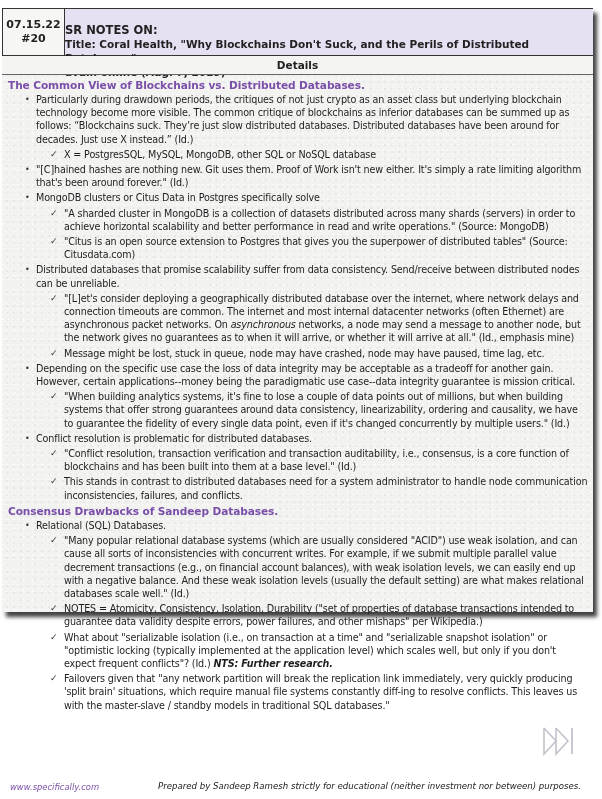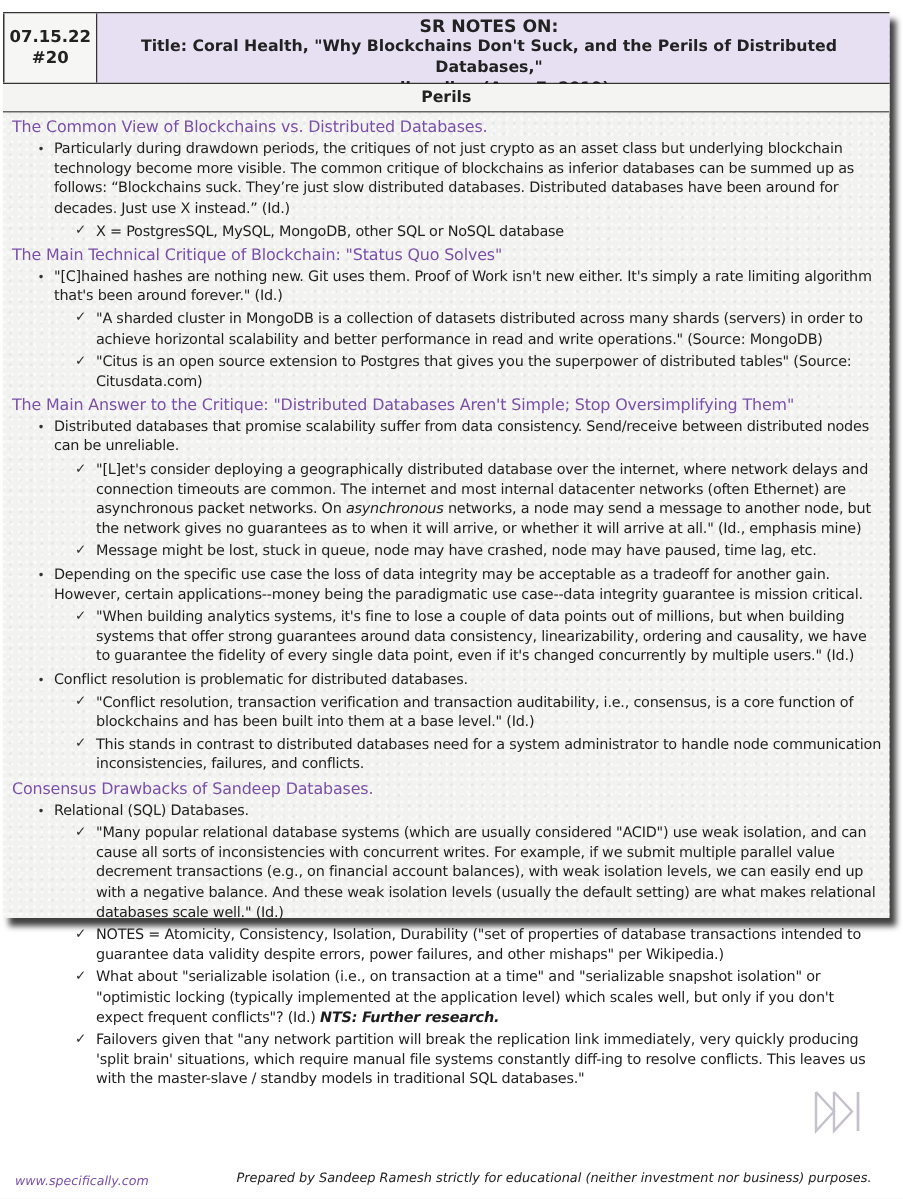--- a/index.html
+++ b/index.html
@@ -50,22 +50,22 @@
       align-items: center;
       justify-content: center;
       font-weight: bold;
       font-size: 11px;
       line-height: 14px;
       color: #222;
     }
     .title-cell {
       flex: 1;
       background: #e7e0f3;
-      text-align: center;
-      padding: 1px 6px 0 0;
+      text-align: left;
+      padding: 14px 6px 0 0;
       font-weight: bold;
       font-size: 10.5px;
       line-height: 14px;
       color: #222;
     }
     .title-cell .sr {
       font-size: 11.5px;
     }
     .details-bar {
       position: absolute;
@@ -87,21 +87,21 @@
       left: 6px;
       top: 70px;
       width: 580px;
       font-size: 9.6px;
       line-height: 13.2px;
       color: #1e1e1e;
       letter-spacing: -0.15px;
     }
     .section-title {
       color: #7a4fa8;
-      font-weight: normal;
+      font-weight: bold;
       font-size: 10.6px;
       line-height: 14px;
       letter-spacing: -0.1px;
     }
     .bullet {
       position: relative;
       padding-left: 28px;
       margin: 1px 0 2px 0;
     }
     .bullet::before {
@@ -165,43 +165,42 @@
       <span>07.15.22</span>
       <span>#20</span>
     </div>
     <div class="title-cell">
       <div class="sr">SR NOTES ON:</div>
       <div>Title:  Coral Health, "Why Blockchains Don't Suck, and the Perils of Distributed Databases,"</div>
       <div>avail. online (Aug. 7, 2019)</div>
     </div>
   </div>
 
-  <div class="details-bar">Perils</div>
+  <div class="details-bar">Details</div>
 
   <div class="content">
 
     <div class="section-title">The Common View of Blockchains vs. Distributed Databases.</div>
     <div class="bullet">Particularly during drawdown periods, the critiques of not just crypto as an asset class but underlying blockchain technology become more visible.  The common critique of blockchains as inferior databases can be summed up as follows: “Blockchains suck.  They’re just slow distributed databases.  Distributed databases have been around for decades.  Just use X instead.” (Id.)</div>
     <div class="check">
       <span class="mark">✓</span>
       <span>X = PostgresSQL, MySQL, MongoDB, other SQL or NoSQL database</span>
     </div>
 
-    <div class="section-title">The Main Technical Critique of Blockchain: "Status Quo Solves"</div>
     <div class="bullet">"[C]hained hashes are nothing new.  Git uses them.  Proof of Work isn't new either.  It's simply a rate limiting algorithm that's been around forever." (Id.)</div>
+    <div class="bullet">MongoDB clusters or Citus Data in Postgres specifically solve</div>
     <div class="check">
       <span class="mark">✓</span>
       <span>"A sharded cluster in MongoDB is a collection of datasets distributed across many shards (servers) in order to achieve horizontal scalability and better performance in read and write operations." (Source: MongoDB)</span>
     </div>
     <div class="check">
       <span class="mark">✓</span>
       <span>"Citus is an open source extension to Postgres that gives you the superpower of distributed tables" (Source: Citusdata.com)</span>
     </div>
 
-    <div class="section-title">The Main Answer to the Critique: "Distributed Databases Aren't Simple; Stop Oversimplifying Them"</div>
     <div class="bullet">Distributed databases that promise scalability suffer from data consistency.  Send/receive between distributed nodes can be unreliable.</div>
     <div class="check">
       <span class="mark">✓</span>
       <span>"[L]et's consider deploying a geographically distributed database over the internet, where network delays and connection timeouts are common.  The internet and most internal datacenter networks (often Ethernet) are asynchronous packet networks.  On </span><span class="em">asynchronous</span><span> networks, a node may send a message to another node, but the network gives no guarantees as to when it will arrive, or whether it will arrive at all." (Id., emphasis mine)</span>
     </div>
     <div class="check">
       <span class="mark">✓</span>
       <span>Message might be lost, stuck in queue, node may have crashed, node may have paused, time lag, etc.</span>
     </div>
     <div class="bullet">Depending on the specific use case the loss of data integrity may be acceptable as a tradeoff for another gain.  However, certain applications--money being the paradigmatic use case--data integrity guarantee is mission critical.</div>
@@ -239,14 +238,14 @@
     </div>
   </div>
 
   <svg class="ff-icon" viewBox="0 0 34 30">
     <polyline points="2,2 14,15 2,28 2,2" fill="none" stroke="#c5c1cc" stroke-width="1.6"></polyline>
     <polyline points="14,2 26,15 14,28 14,2" fill="none" stroke="#c5c1cc" stroke-width="1.6"></polyline>
     <line x1="30" y1="2" x2="30" y2="28" stroke="#c5c1cc" stroke-width="1.8"></line>
   </svg>
 
   <div class="footer-left">www.specifically.com</div>
-  <div class="footer-right">Prepared by Sandeep Ramesh strictly for educational (neither investment nor business) purposes.</div>
+  <div class="footer-right">Prepared by Sandeep Ramesh strictly for educational (neither investment nor between) purposes.</div>
 </div>
 
 </body></html>

